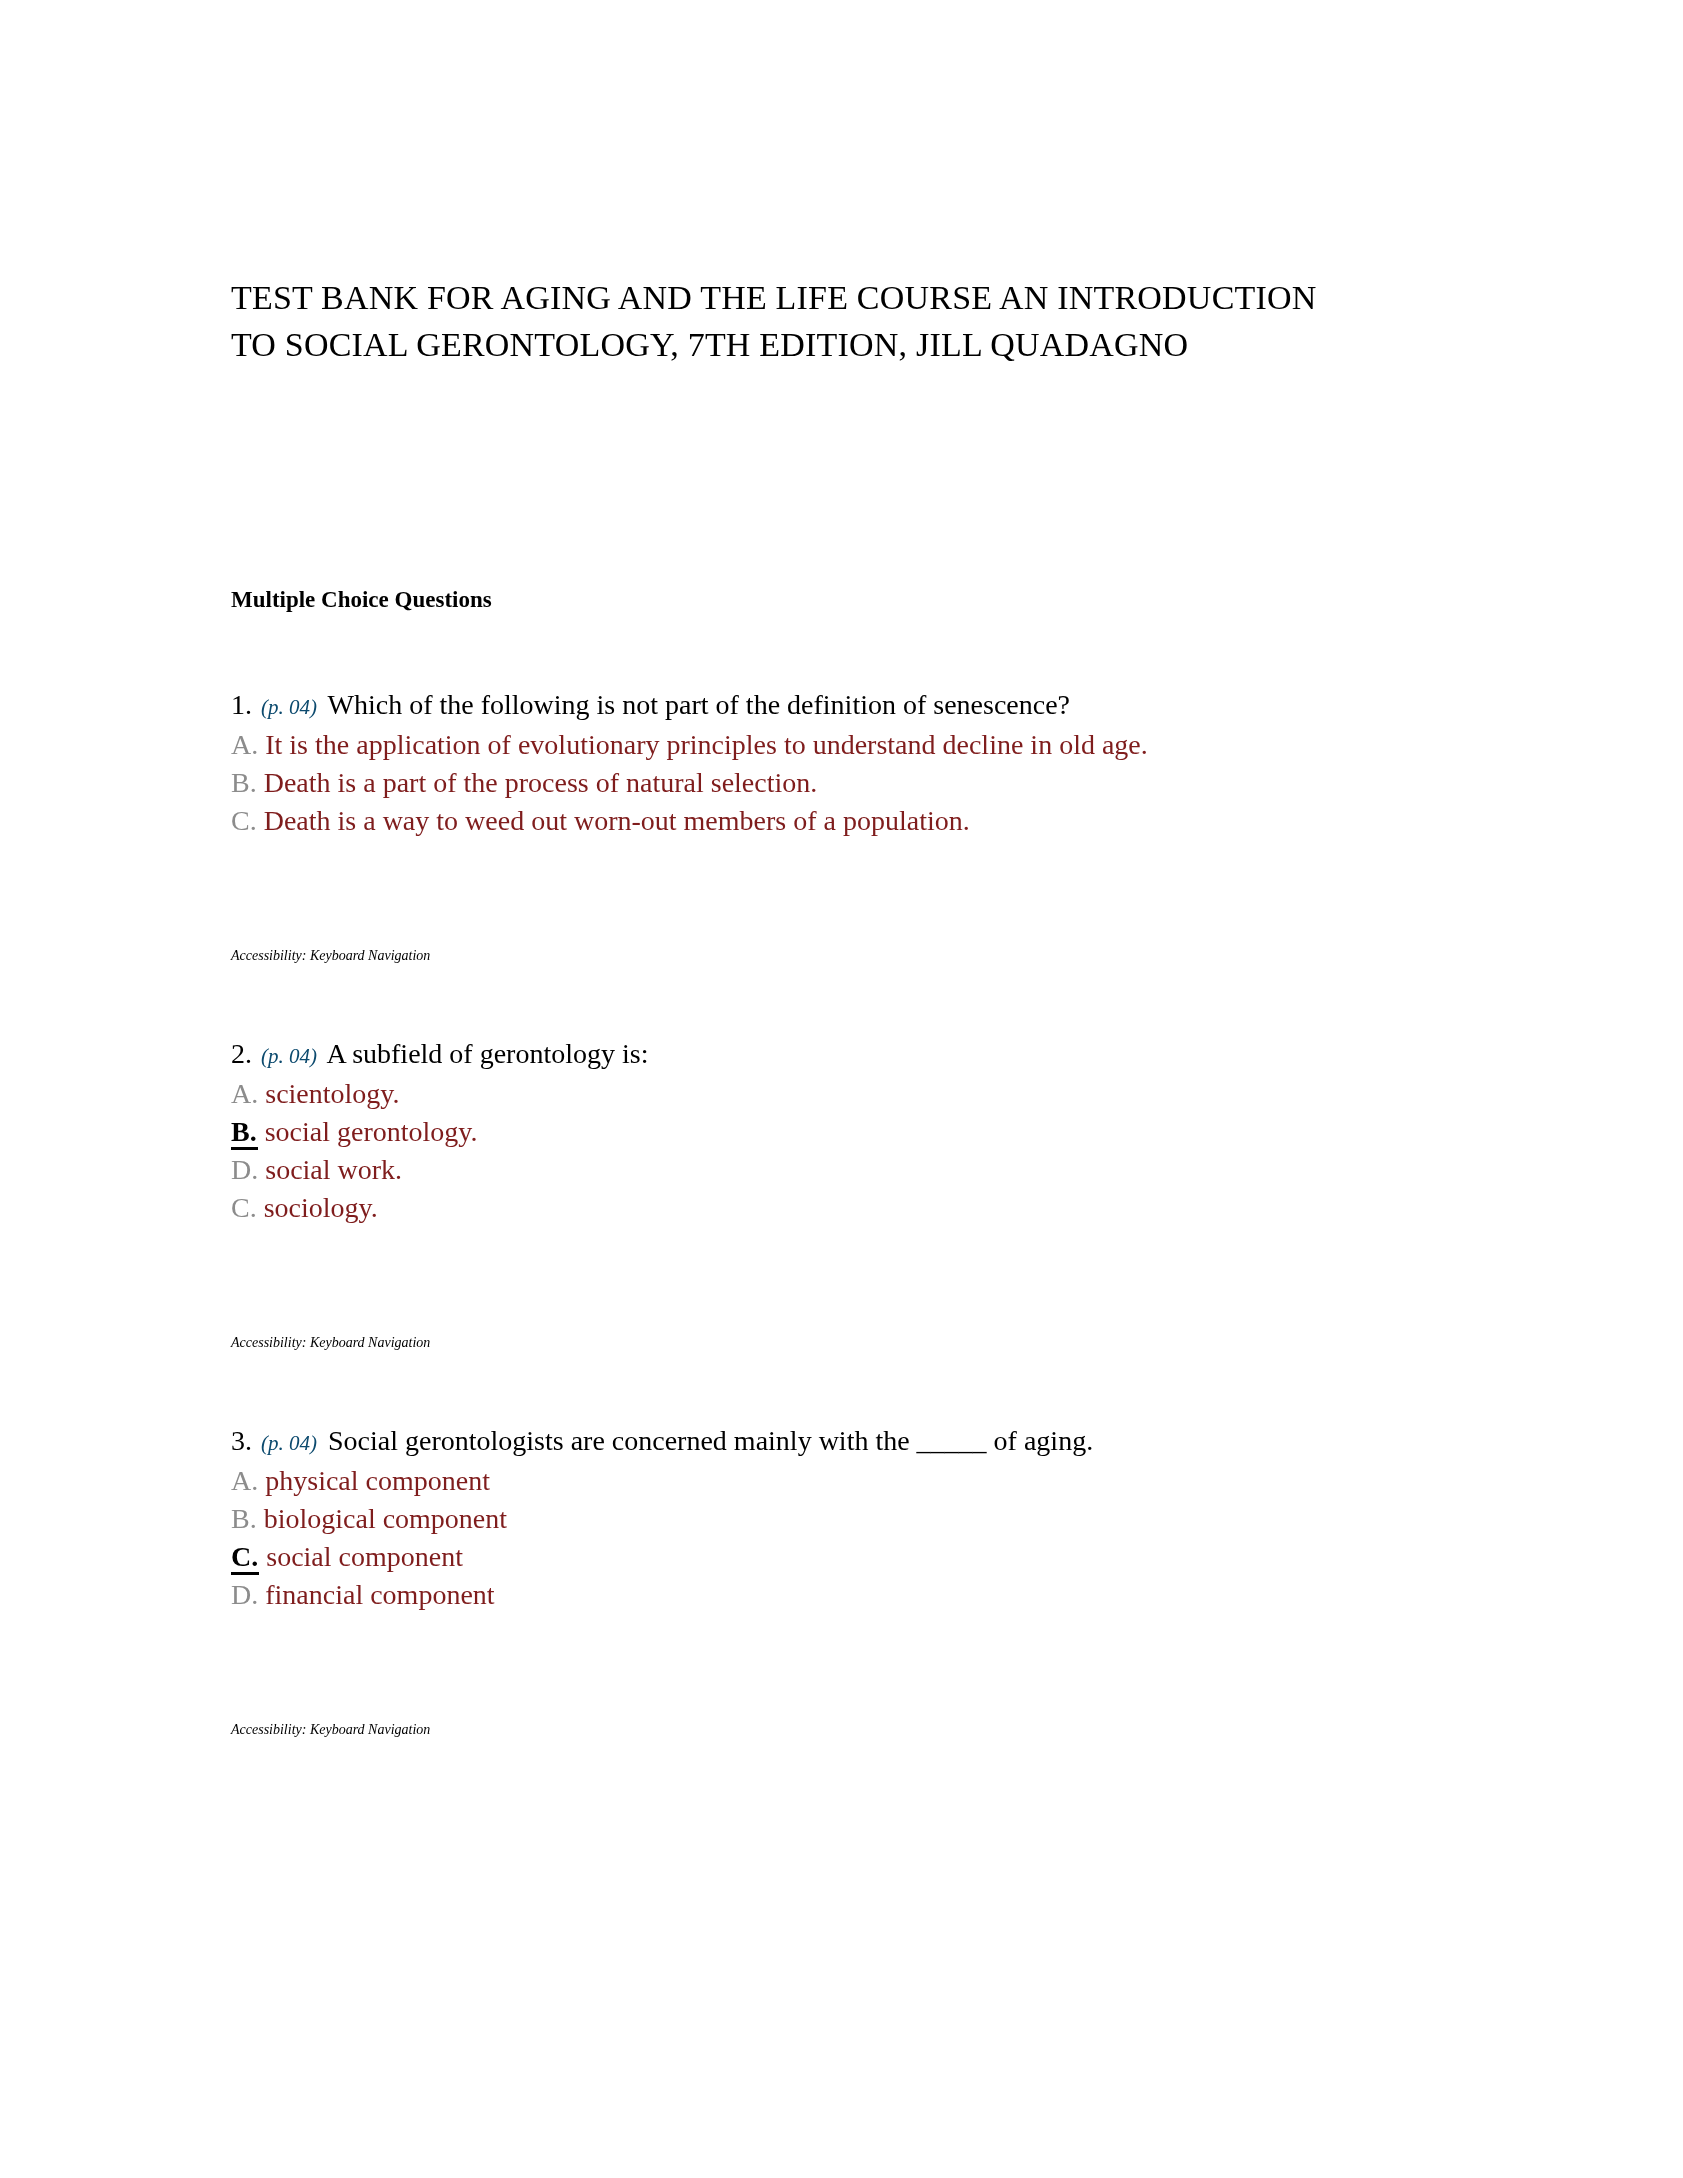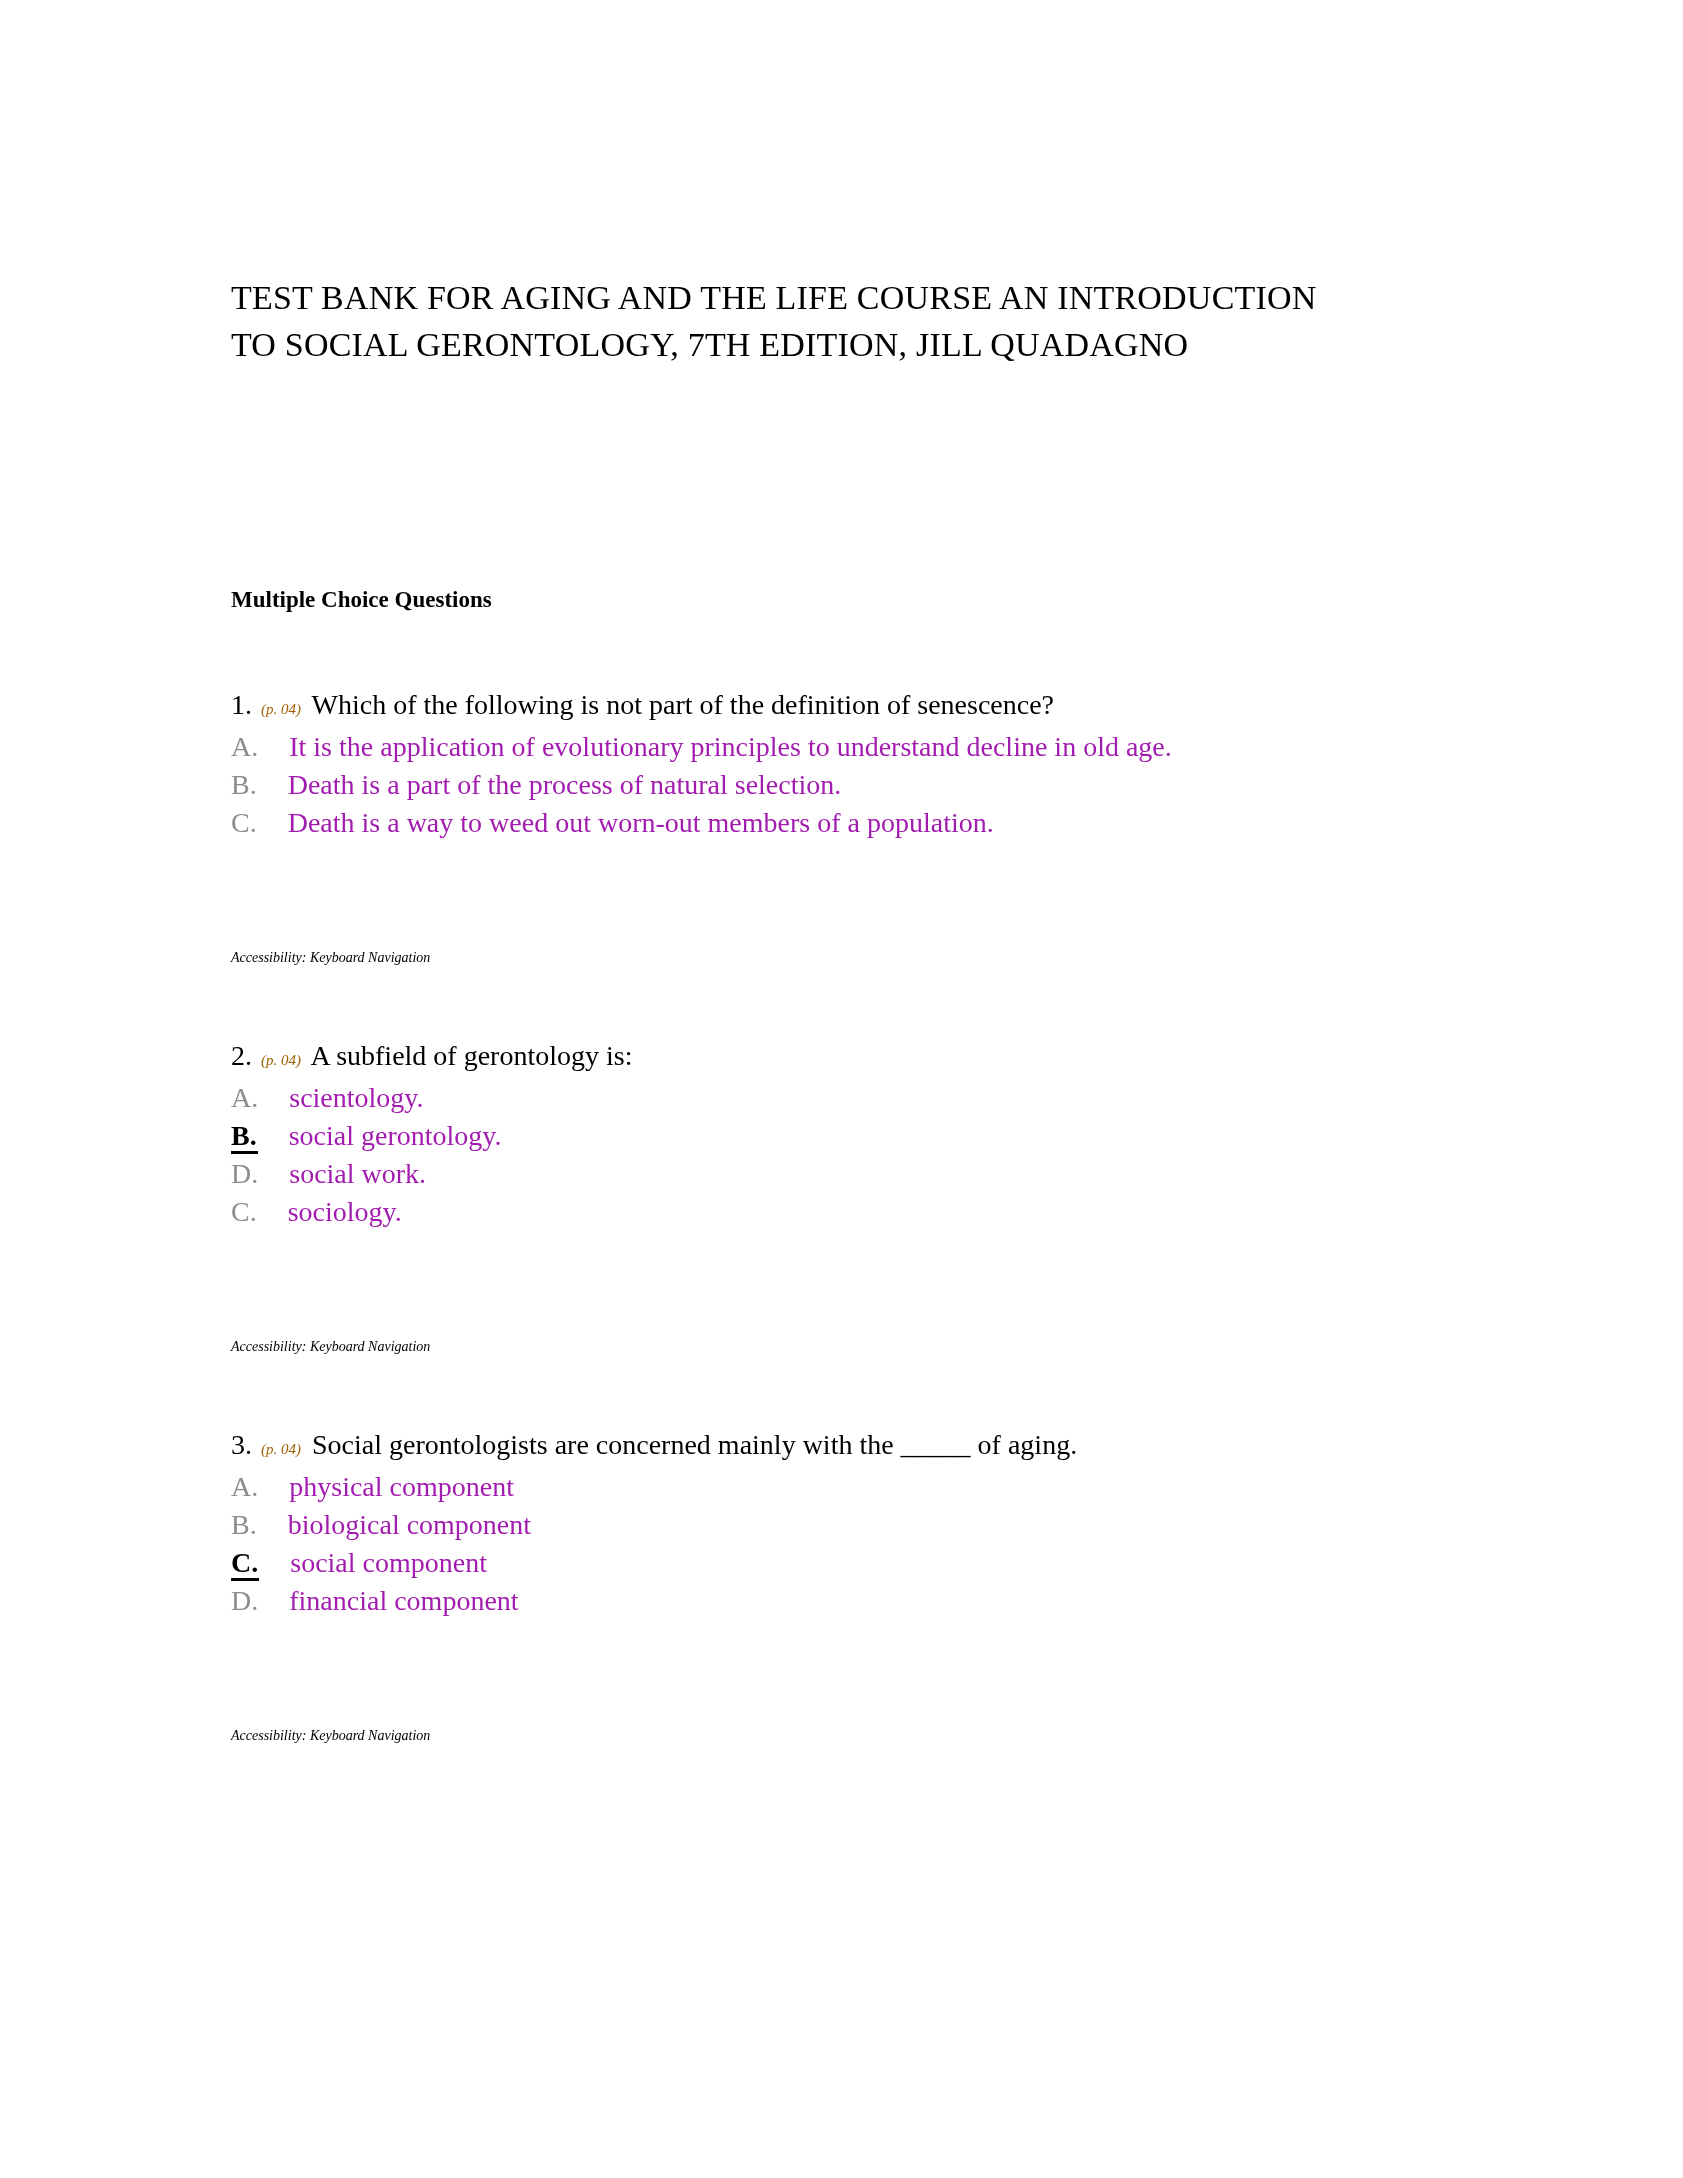--- a/index.html
+++ b/index.html
@@ -34,33 +34,33 @@
   }
   .question-block {
     margin-top: 66px;
     font-size: 28px;
     line-height: 38px;
   }
   .q-line { white-space: nowrap; }
   .q-number { color: #000000; }
   .q-pageref {
     font-style: italic;
-    font-size: 15px;
-    color: #a16207;
+    font-size: 21px;
+    color: #0c4a6e;
     padding: 0 4px 0 2px;
   }
   .option-line { white-space: nowrap; }
   .option-letter { color: #8c8c8c; }
   .option-letter.correct {
     color: #000000;
     font-weight: bold;
     border-bottom: 3px solid #000000;
     padding-right: 1px;
   }
-  .option-text { color: #a21caf; margin-left: 24px; }
+  .option-text { color: #7f1d1d; }
   .accessibility-note {
     margin-top: 103px;
     font-style: italic;
     font-size: 14px;
     line-height: 26px;
     color: #000000;
   }
 </style>
 </head>
 <body>

